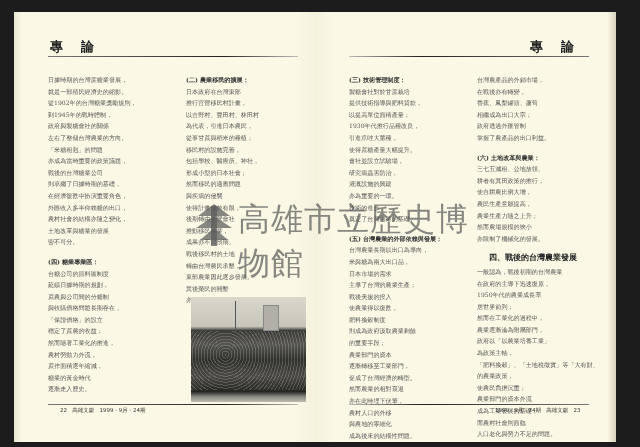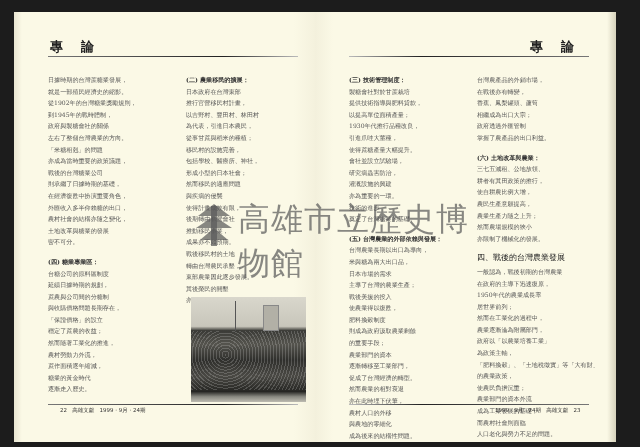--- a/index.html
+++ b/index.html
@@ -6,21 +6,21 @@
   body{width:640px;height:447px;background:#1c1c1c;position:relative;overflow:hidden;font-family:"DejaVu Sans",sans-serif;}
   .spread{position:absolute;left:14px;top:12px;width:504px;height:430px;background:#fbf9e6;}
   .page{position:absolute;top:0;height:100%;}
   .left{left:0;width:301px;background:linear-gradient(90deg,#e9e6d2 0px,#fbf9e6 8px,#fbf9e6 280px,#f4f1dd 301px);}
   .right{left:301px;width:301px;background:linear-gradient(90deg,#f3f0dc 0px,#fbf9e6 18px,#fbf9e6 292px,#d6d2bc 301px);}
   .header-title{position:absolute;top:26px;font-size:13px;font-weight:bold;color:#222;letter-spacing:18px;font-family:"DejaVu Serif",serif;}
   .rule{position:absolute;height:1px;background:linear-gradient(90deg,#777,#222 70%,#bbb);}
   .col{position:absolute;font-size:6.1px;line-height:11.6px;color:#555;font-family:"DejaVu Serif",serif;}
   .col .line{display:block;height:11.6px;white-space:nowrap;overflow:hidden;}
   .subhead{font-weight:bold;color:#333;}
-  .section{font-size:8px;font-weight:normal;color:#222;font-family:"DejaVu Serif",serif;margin:8px 0 2px 0;}
+  .section{font-size:8px;font-weight:bold;color:#222;font-family:"DejaVu Serif",serif;margin:8px 0 2px 12px;}
   .photo{position:absolute;left:177px;top:285px;width:115px;height:105px;
     background:
       linear-gradient(180deg,#d9d7cc 0%,#c8c6bb 28%,#3a3a36 32%,#55544e 45%,#2f2f2c 60%,#4a4944 75%,#262623 90%,#8a8a82 95%,#bdbbb1 100%);}
   .photo .bldg{position:absolute;left:72px;top:8px;width:14px;height:24px;background:#b2b0a6;border:1px solid #888;}
   .photo .pole{position:absolute;left:44px;top:4px;width:1px;height:30px;background:#555;}
   .photo .speck{position:absolute;inset:34px 0 12px 0;background:repeating-radial-gradient(circle at 30% 40%,rgba(255,255,255,.18) 0 1px,transparent 1px 3px);}
   .footer{position:absolute;bottom:30px;font-size:5.5px;color:#333;}
   .watermark{position:absolute;left:194px;top:200px;width:300px;height:60px;pointer-events:none;}
   .wm-logo{position:absolute;left:0;top:2px;width:40px;height:46px;}
   .wm-cn{position:absolute;left:44px;top:-2px;font-size:32px;font-weight:normal;color:rgba(90,90,90,.72);letter-spacing:1px;font-family:"DejaVu Sans",sans-serif;}

